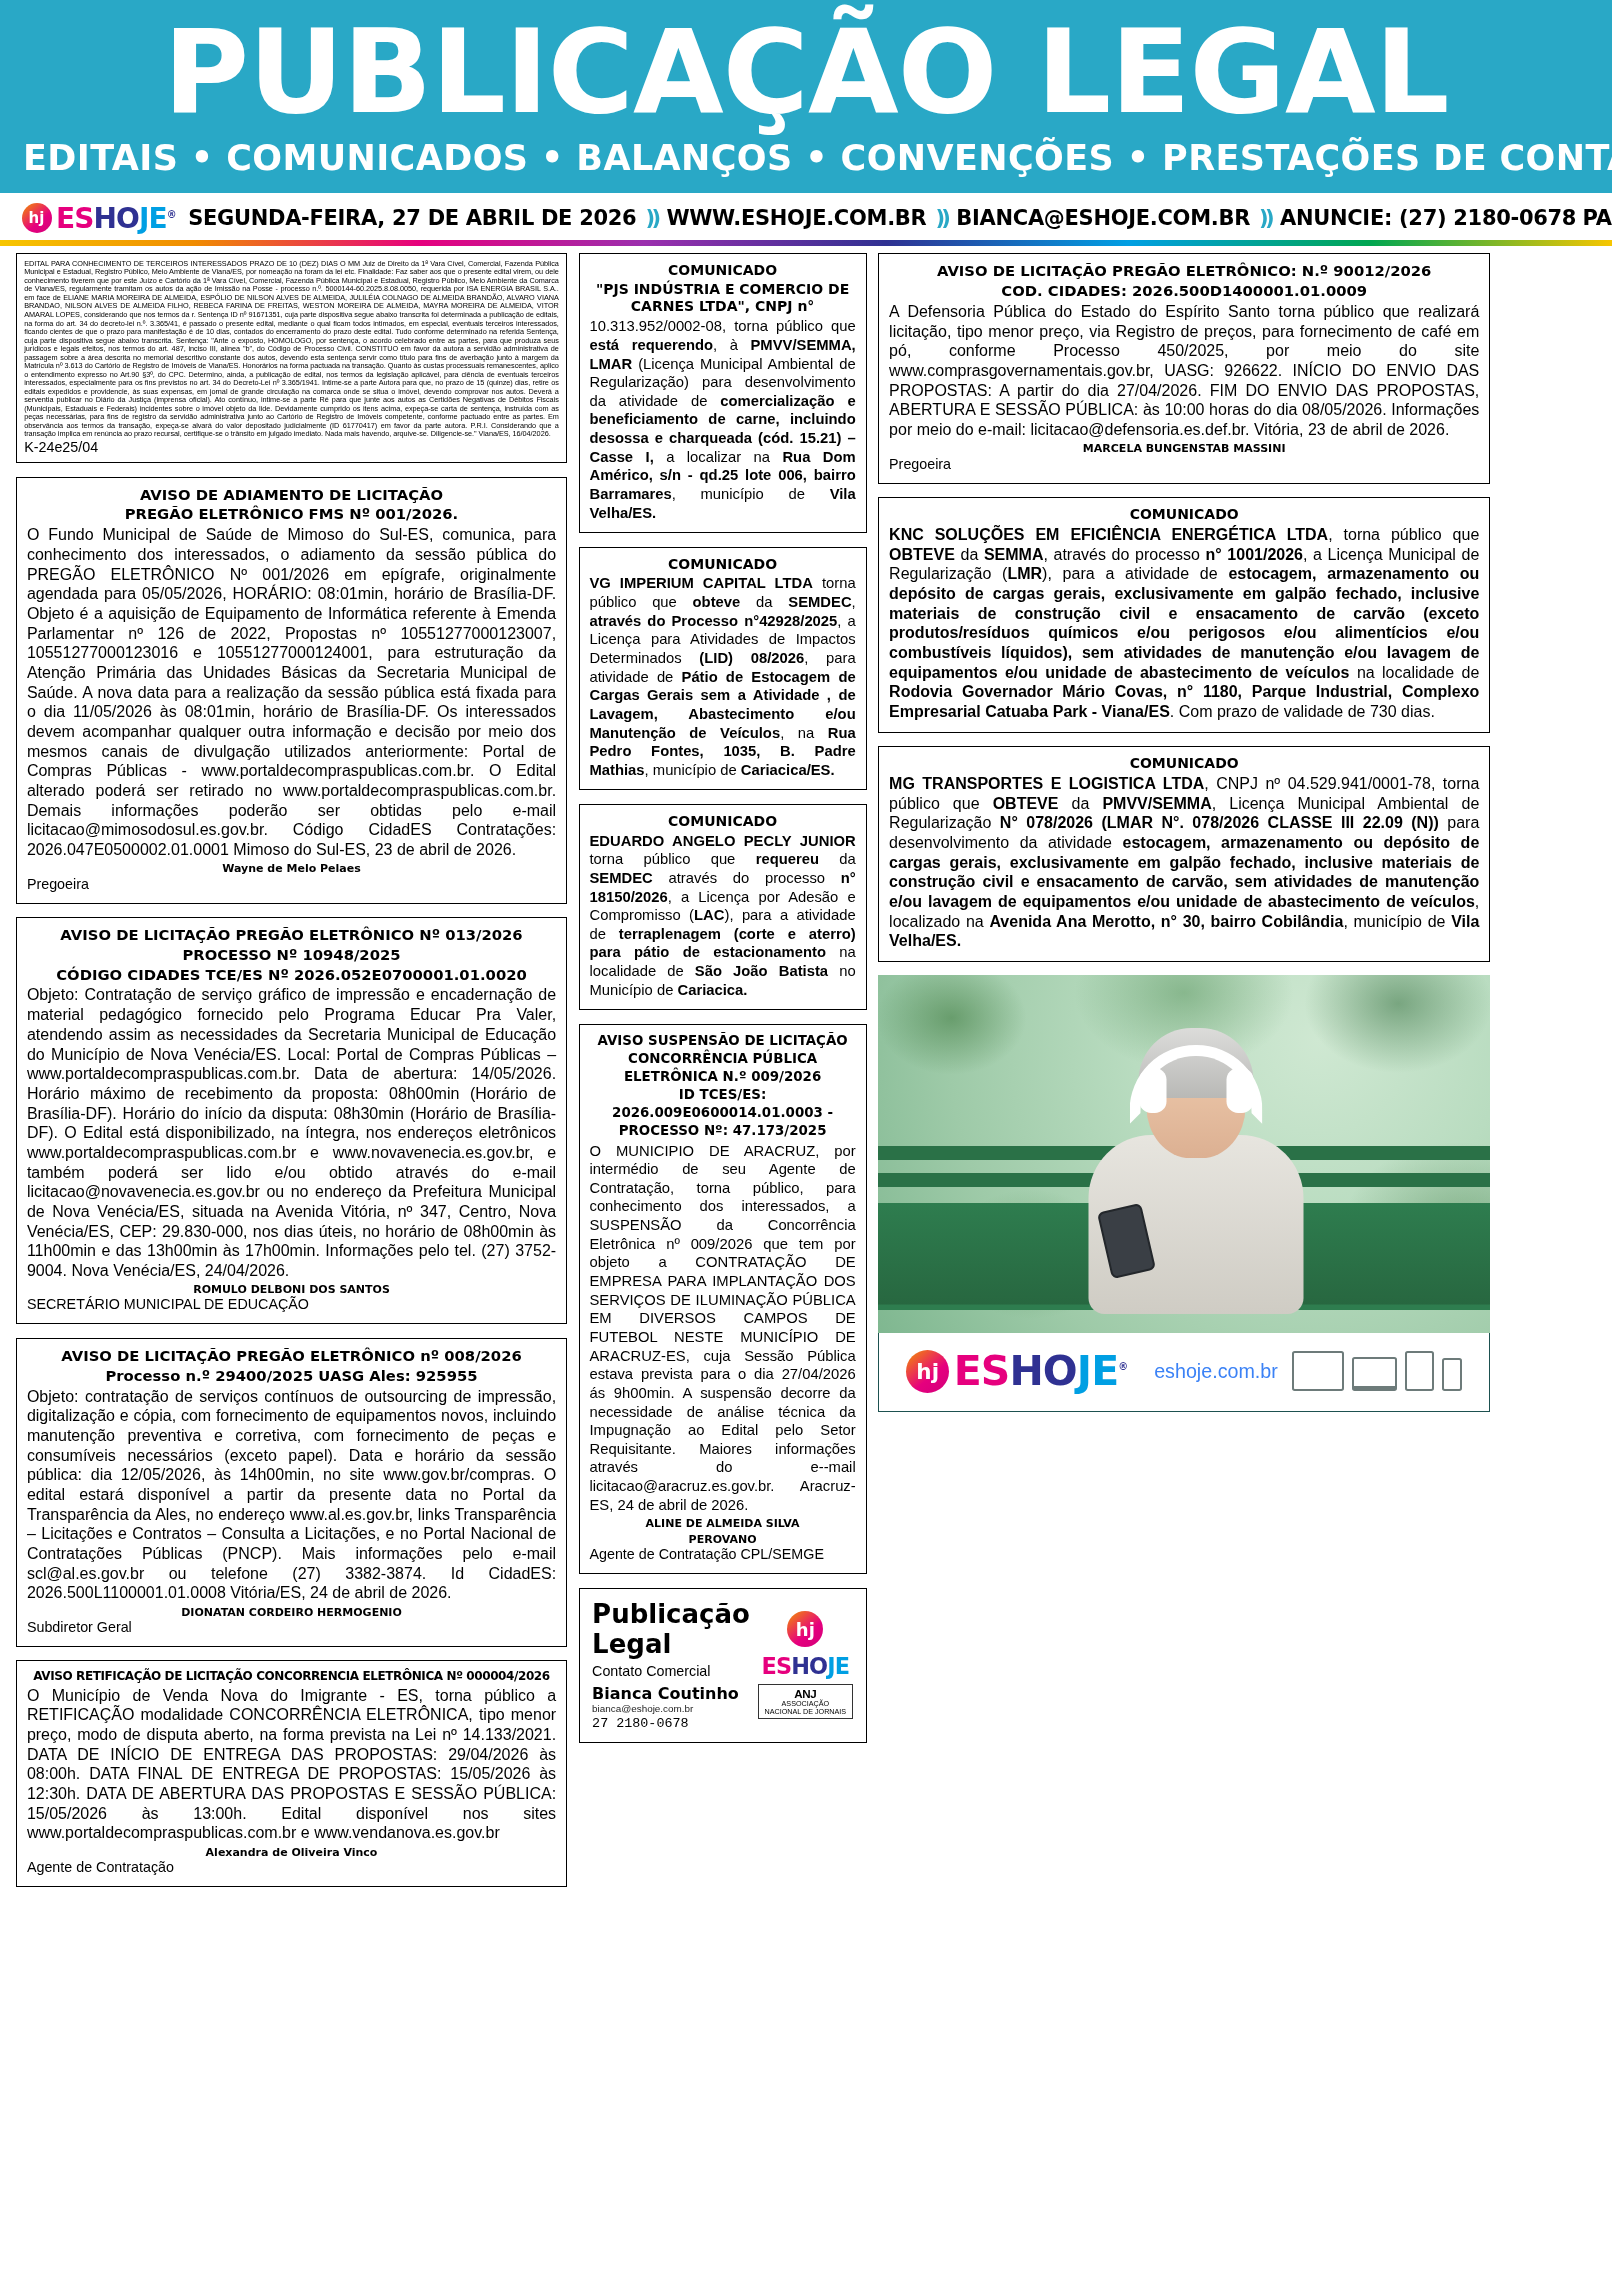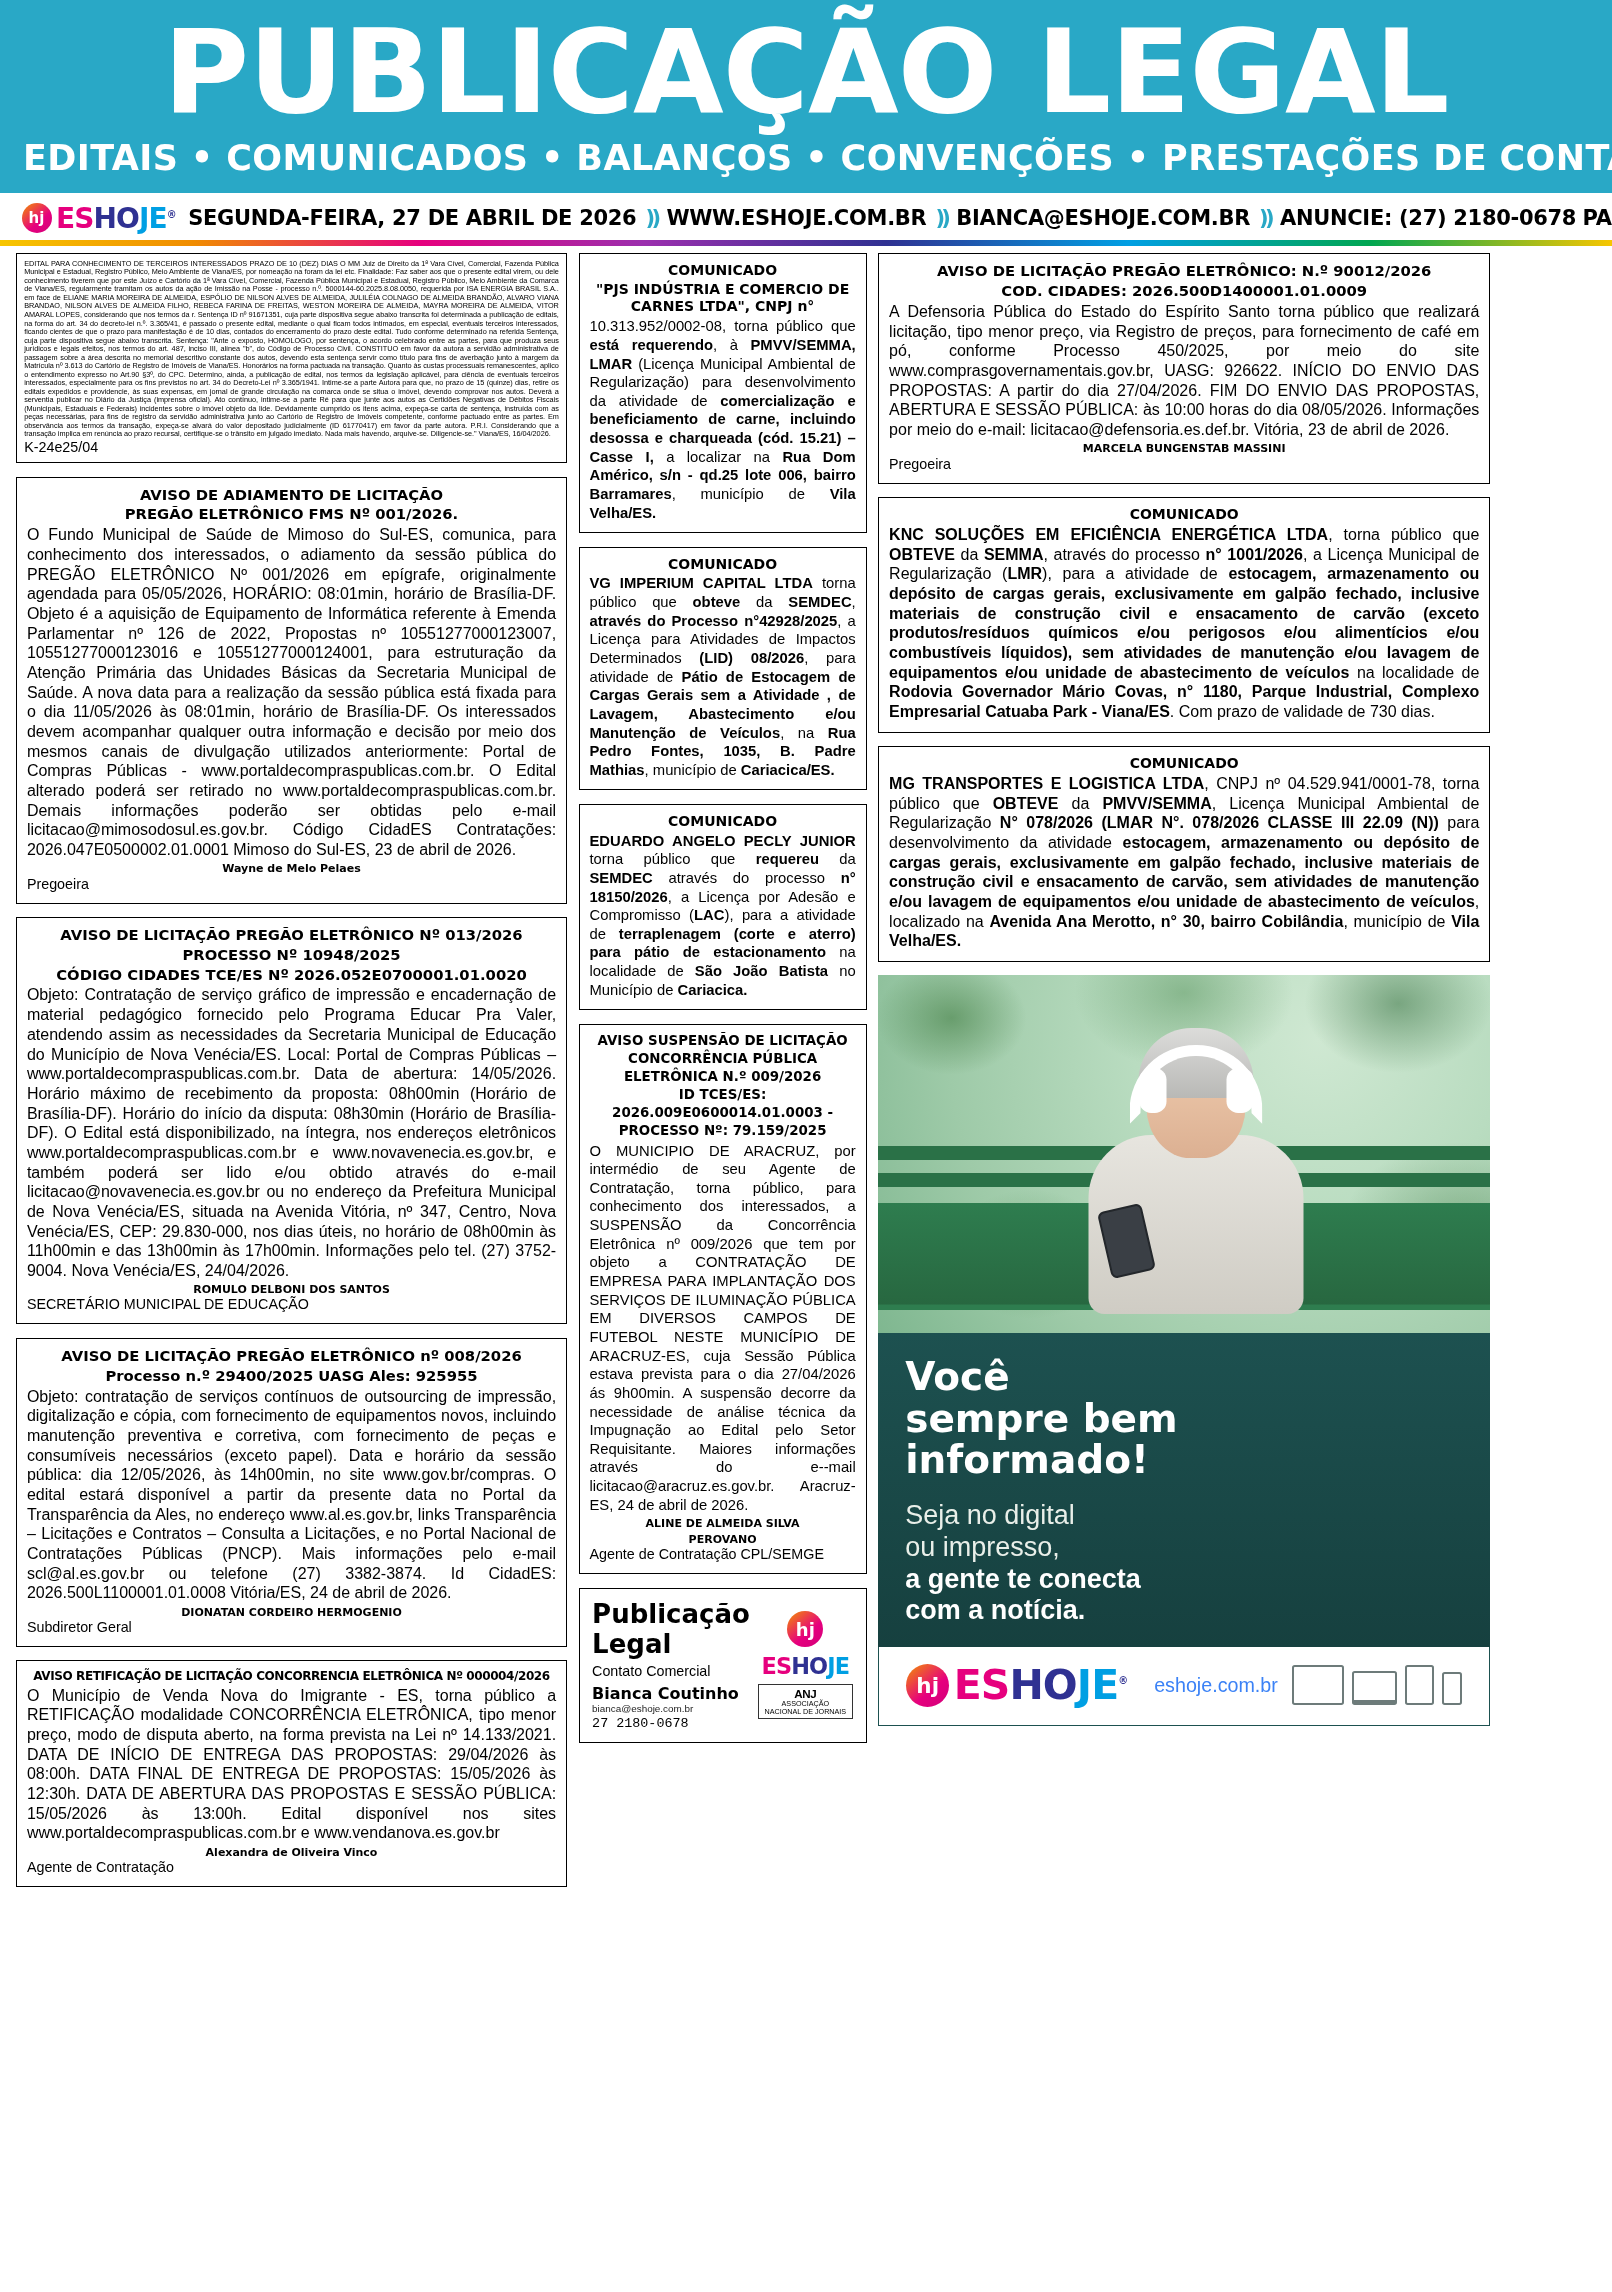--- a/index.html
+++ b/index.html
@@ -346,21 +346,21 @@
         <div class="ttl comm">COMUNICADO</div>
         <div class="body-txt c2"><b>EDUARDO ANGELO PECLY JUNIOR</b> torna público que <b>requereu</b> da <b>SEMDEC</b> através do processo <b>n° 18150/2026</b>, a Licença por Adesão e Compromisso (<b>LAC</b>), para a atividade de <b>terraplenagem (corte e aterro) para pátio de estacionamento</b> na localidade de <b>São João Batista</b> no Município de <b>Cariacica.</b></div>
       </div>
 
       <div class="box">
         <div class="ttl sm">AVISO SUSPENSÃO DE LICITAÇÃO</div>
         <div class="ttl sm">CONCORRÊNCIA PÚBLICA</div>
         <div class="ttl sm">ELETRÔNICA N.º 009/2026</div>
         <div class="ttl sm">ID TCES/ES:</div>
         <div class="ttl sm">2026.009E0600014.01.0003 -</div>
-        <div class="ttl sm">PROCESSO Nº: 79.159/2025</div>
+        <div class="ttl sm">PROCESSO Nº: 47.173/2025</div>
         <div class="body-txt c2">O MUNICIPIO DE ARACRUZ, por intermédio de seu Agente de Contratação, torna público, para conhecimento dos interessados, a SUSPENSÃO da Concorrência Eletrônica nº 009/2026 que tem por objeto a CONTRATAÇÃO DE EMPRESA PARA IMPLANTAÇÃO DOS SERVIÇOS DE ILUMINAÇÃO PÚBLICA EM DIVERSOS CAMPOS DE FUTEBOL NESTE MUNICÍPIO DE ARACRUZ-ES, cuja Sessão Pública estava prevista para o dia 27/04/2026 ás 9h00min. A suspensão decorre da necessidade de análise técnica da Impugnação ao Edital pelo Setor Requisitante. Maiores informações através do e--mail licitacao@aracruz.es.gov.br. Aracruz-ES, 24 de abril de 2026.</div>
         <div class="sig">ALINE DE ALMEIDA SILVA</div>
         <div class="sig">PEROVANO</div>
         <div class="sig-sub">Agente de Contratação CPL/SEMGE</div>
       </div>
 
       <div class="pl-card">
         <div class="pl-left">
           <div class="pl-title">Publicação Legal</div>
           <div class="pl-l1">Contato Comercial</div>
@@ -410,31 +410,20 @@
             <div class="p-body"></div>
             <div class="p-head"></div>
             <div class="p-hair"></div>
             <div class="p-phones">
               <div class="p-cup"></div>
               <div class="p-cup r"></div>
             </div>
             <div class="p-phone-dev"></div>
           </div>
         </div>
-        <div class="ad-text">
-          <div class="ad-h">Você</div>
-          <div class="ad-h">sempre bem</div>
-          <div class="ad-h">informado!</div>
-          <div class="ad-p">
-            <div>Seja no digital</div>
-            <div>ou impresso,</div>
-            <div><b>a gente te conecta</b></div>
-            <div><b>com a notícia.</b></div>
-          </div>
-        </div>
         <div class="ad-foot">
           <div class="logo-wrap">
             <div class="logo-hj">hj</div>
             <div class="logo-text">
               <span class="es">ES</span><span class="ho">HO</span><span class="je">JE</span><span class="logo-reg">®</span>
             </div>
           </div>
           <div class="ad-site">eshoje.com.br</div>
           <div class="devices">
             <div class="dv monitor"></div>

